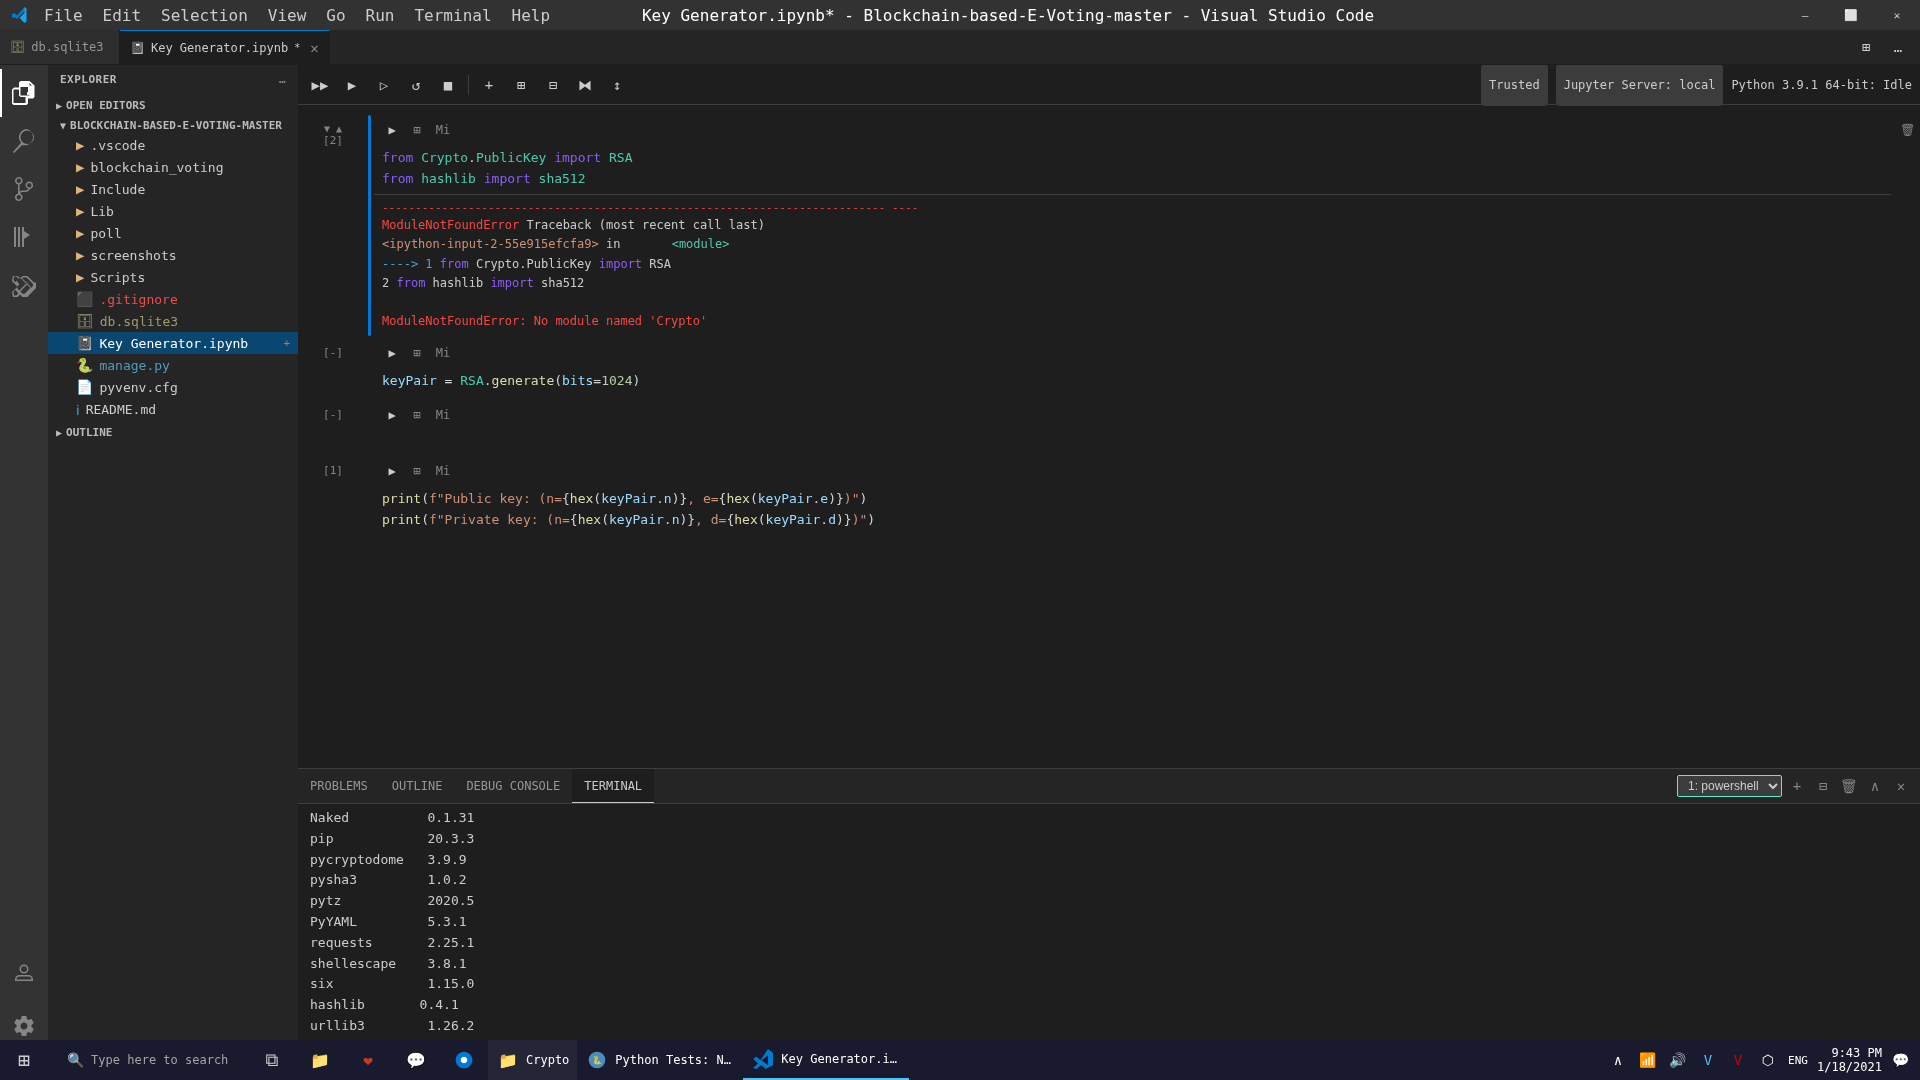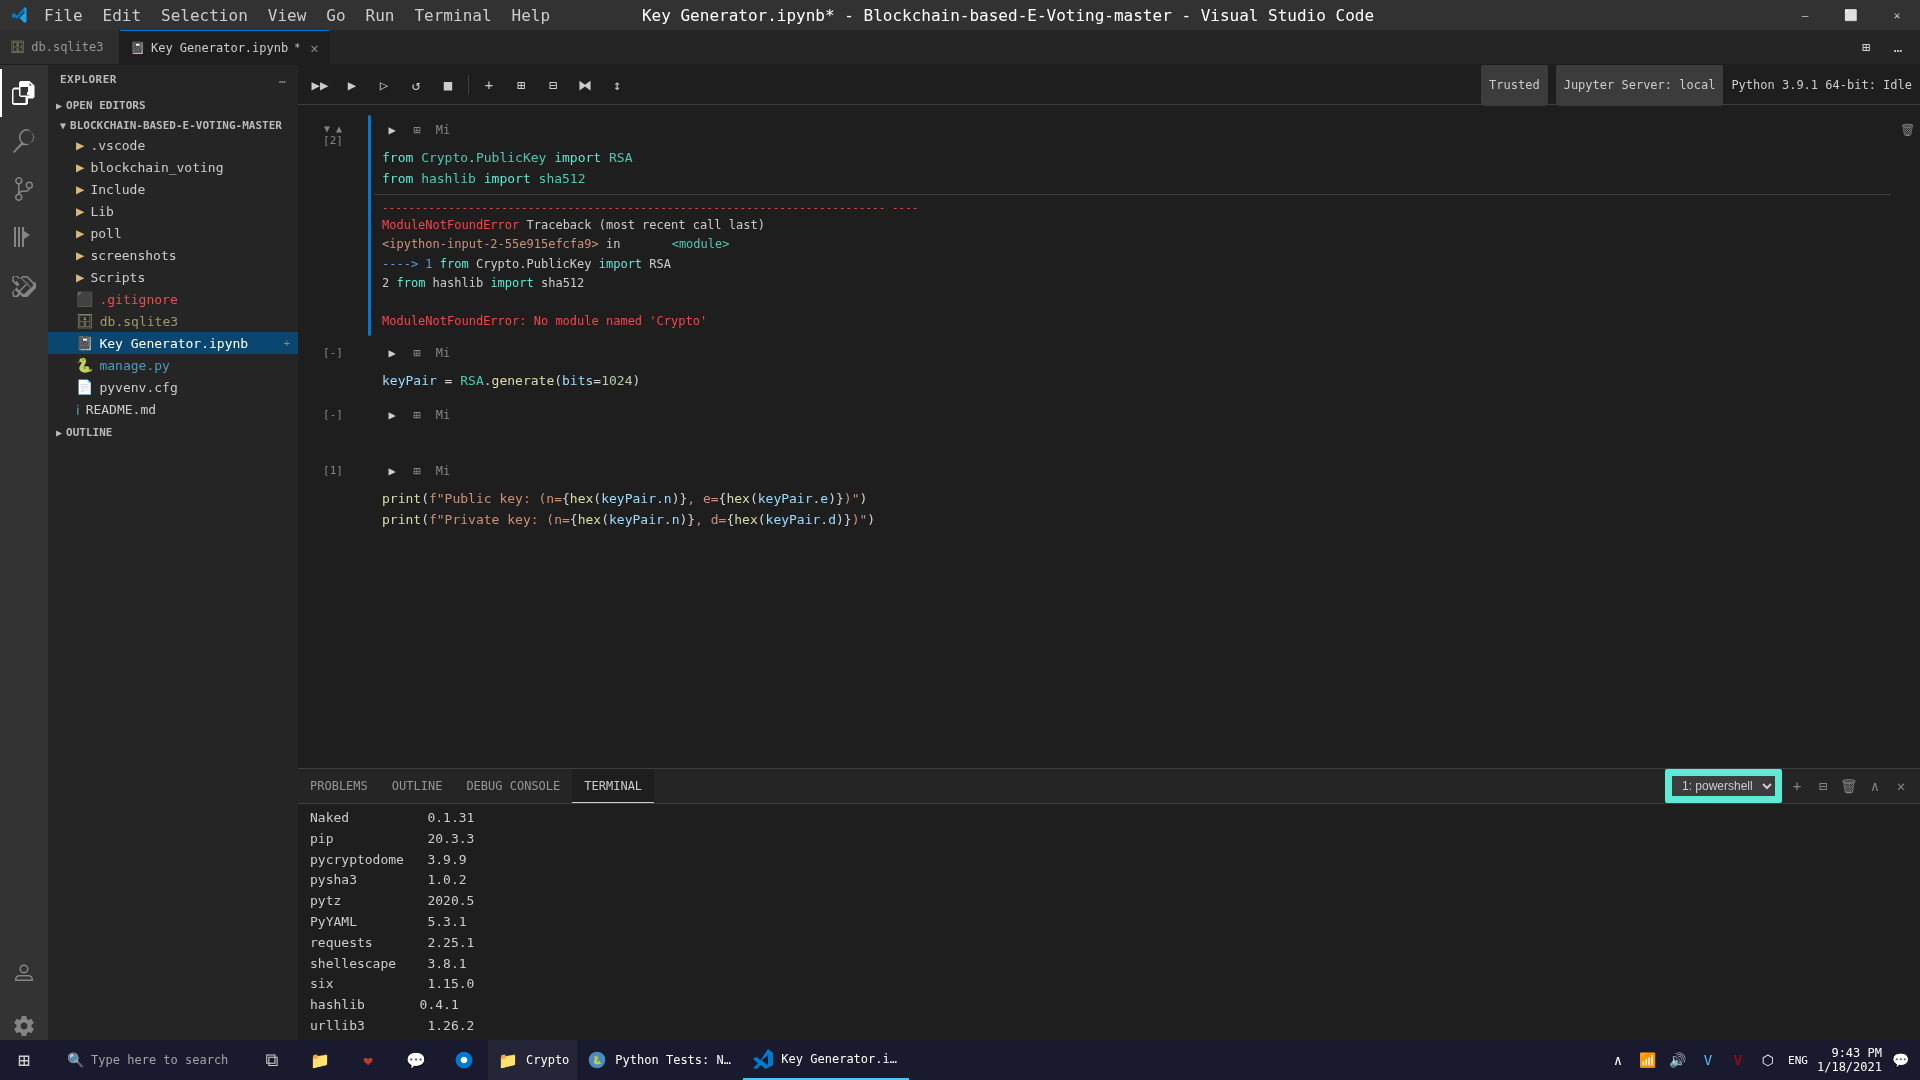--- a/index.html
+++ b/index.html
@@ -309,21 +309,21 @@
       font-size: 13px;
       line-height: 1.6;
       min-height: 30px;
     }
     .cell-output {
       padding: 4px 8px;
       border-top: 1px solid #3e3e3e;
     }
 
     
-    .kw { color: #5eead4; }
+    .kw { color: #8b5cf6; }
     .fn { color: #dcdcaa; }
     .str { color: #ce9178; }
     .op { color: #d4d4d4; }
     .var { color: #9cdcfe; }
     .num { color: #b5cea8; }
 
     
     .output-error {
       color: #f44747;
       font-family: Consolas, monospace;
@@ -372,21 +372,21 @@
       display: flex;
       align-items: center;
       justify-content: center;
       cursor: pointer;
       color: #858585;
       font-size: 14px;
     }
     .terminal-select {
       background: #3c3c3c;
       color: #cccccc;
-      border: 7px solid #5eead4;
+      border: 1px solid #5eead4;
       padding: 2px 6px;
       font-size: 12px;
       cursor: pointer;
       border-radius: 2px;
     }
     #terminal-content {
       flex: 1;
       padding: 4px 12px;
       font-family: Consolas, monospace;
       font-size: 13px;

